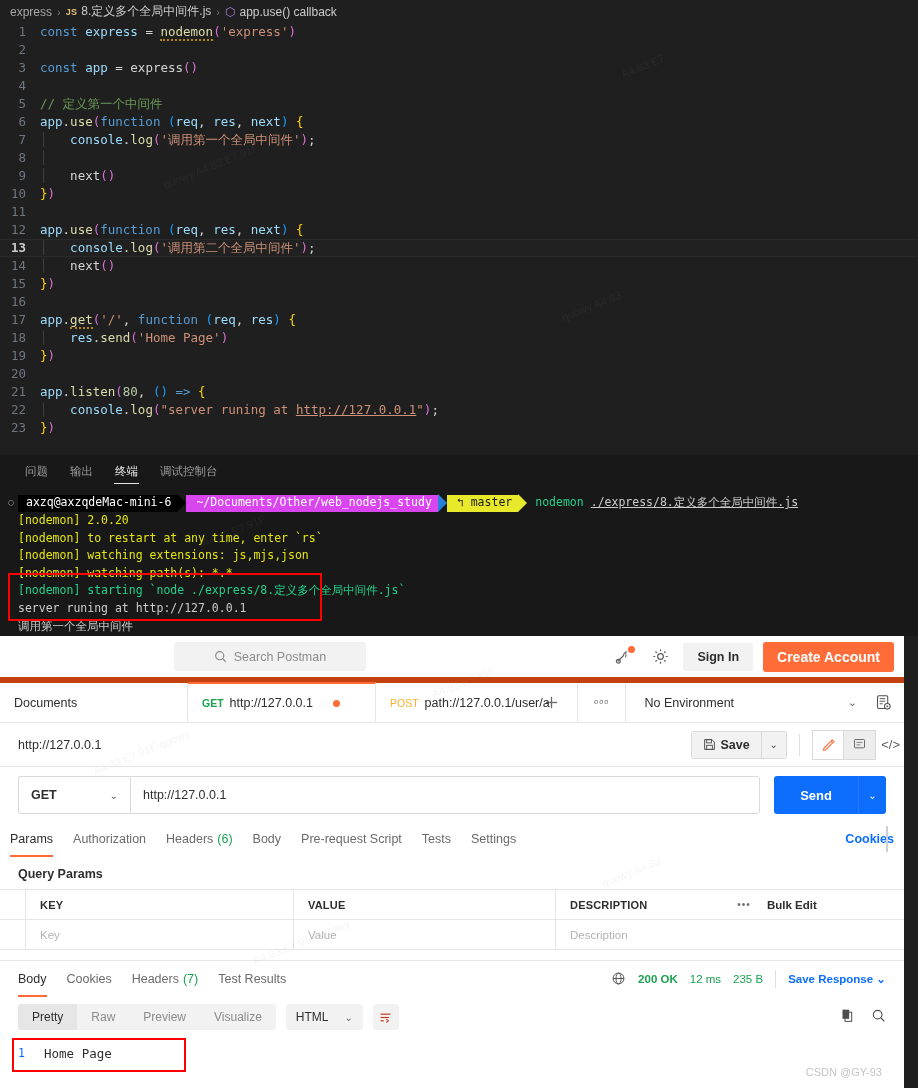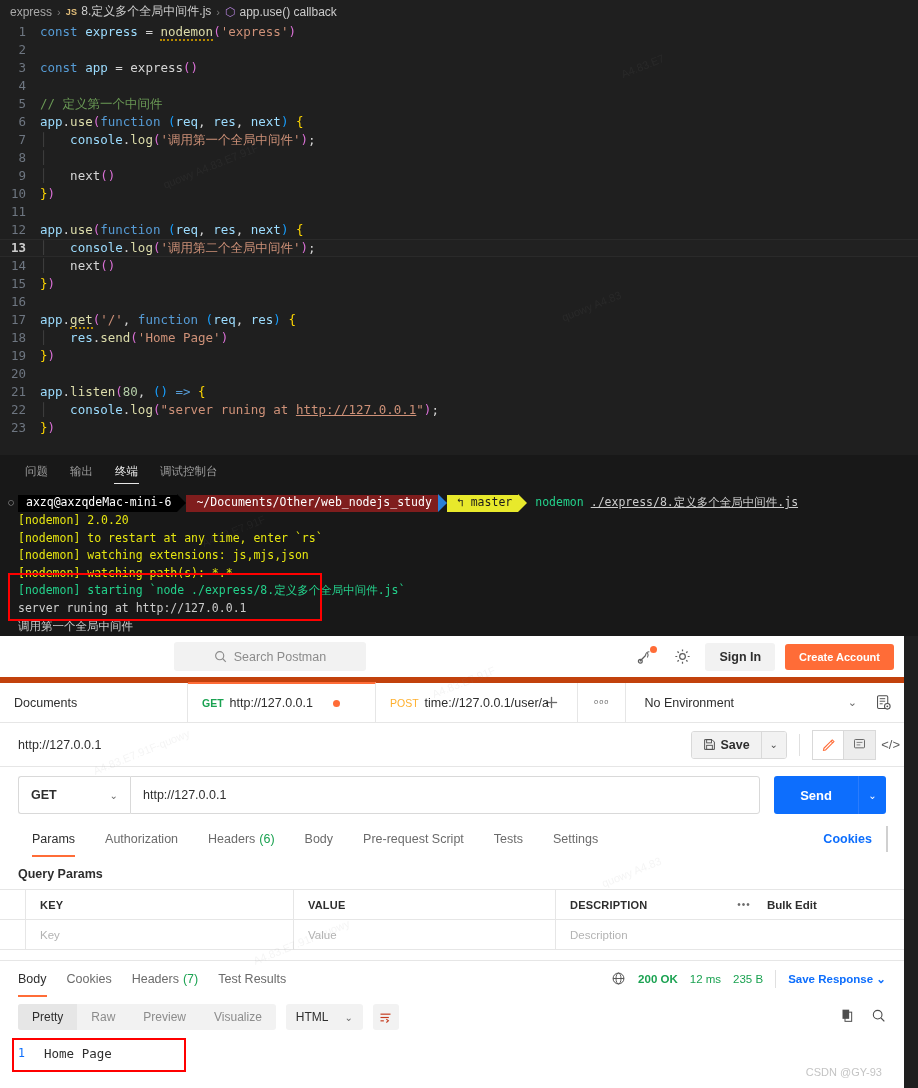--- a/index.html
+++ b/index.html
@@ -77,21 +77,21 @@
     height: 1px; background: #e7e7e7;
   }
   .term {
     font-family: "DejaVu Sans Mono", monospace; font-size: 11.5px;
     padding: 6px 0 0 0; line-height: 17.6px; position: relative;
   }
   .term-row { display: flex; align-items: center; white-space: pre; padding-left: 4px; }
   .term-bullet { color: #8b8b8b; font-size: 9px; width: 14px; display:inline-block; text-align:center; }
   .pseg { display: inline-flex; align-items: center; height: 17px; position: relative; }
   .pseg-user { background: #000000; color: #ffffff; padding: 0 6px 0 8px; }
-  .pseg-path { background: #7f1d1d; color: #ffffff; padding: 0 6px 0 10px; }
+  .pseg-path { background: #d946ef; color: #ffffff; padding: 0 6px 0 10px; }
   .pseg-git  { background: #e8e92b; color: #1a1a1a; padding: 0 6px 0 10px; }
   .arrow-b { width:0;height:0;border-top:9px solid transparent;border-bottom:9px solid transparent;border-left:9px solid #000000; }
   .arrow-p { width:0;height:0;border-top:9px solid transparent;border-bottom:9px solid transparent;border-left:9px solid #2980d9; }
   .arrow-g { width:0;height:0;border-top:9px solid transparent;border-bottom:9px solid transparent;border-left:9px solid #e8e92b; }
   .t-green { color: #23d18b; }
   .t-yellow{ color: #e5e510; }
   .t-white { color: #cccccc; }
   .term-line { padding-left: 18px; white-space: pre; }
   .underline-dotted { text-decoration: underline; }
   .redbox {
@@ -113,21 +113,21 @@
     color: #8c8c8c; font-size: 12.5px;
   }
   .pm-head-right { position: absolute; right: 10px; display: flex; align-items: center; gap: 10px; }
   .icon-btn { width: 26px; height: 26px; display:flex; align-items:center; justify-content:center; position: relative; color:#6b6b6b;}
   .dot-orange { position:absolute; top:2px; right:2px; width:7px;height:7px;border-radius:50%;background:#ff6c37; }
   .btn-signin {
     background:#f2f2f2; color:#2e2e2e; font-size:12.5px; font-weight:bold;
     padding: 7px 14px; border-radius:3px;
   }
   .btn-create {
-    background:#ff6c37; color:#fff; font-size:11px; font-weight:bold;
+    background:#ff6c37; color:#fff; font-size:14px; font-weight:bold;
     padding: 7px 14px; border-radius:3px;
   }
 
   .pm-tabs { height: 40px; display:flex; align-items:stretch; border-bottom: 1px solid #e6e6e6; }
   .pm-tab {
     display:flex; align-items:center; gap:6px; padding: 0 14px;
     font-size:12.5px; color:#2e2e2e; border-right:1px solid #e6e6e6; position:relative;
     white-space: nowrap;
   }
   .pm-tab.active { border-top: 2px solid #ff6c37; margin-top:-1px; }
@@ -162,21 +162,21 @@
   }
   .method-caret{ margin-left:auto;color:#6b6b6b;font-size:10px;font-weight:normal;}
   .url-input {
     flex:1;height:38px;border:1px solid #d9d9d9;border-radius:0 3px 3px 0;
     display:flex;align-items:center;padding: 0 12px;font-size:12.5px;color:#2e2e2e;
   }
   .send-grp { display:flex; margin-left:14px; }
   .send-btn { background:#0d6efd; color:#fff; font-weight:bold; font-size:13px; padding: 0 26px; height:38px; display:flex;align-items:center;border-radius:3px 0 0 3px;}
   .send-caret{ background:#0d6efd; color:#fff; width:28px;height:38px;display:flex;align-items:center;justify-content:center;font-size:10px;border-radius:0 3px 3px 0;border-left:1px solid #2a7cfd;}
 
-  .pm-reqtabs { height:32px; display:flex; align-items:center; padding:0 32px; gap:10px; position:relative; }
+  .pm-reqtabs { height:32px; display:flex; align-items:center; padding:0 10px; gap:0; position:relative; }
   .rt { font-size:12.5px; color:#6b6b6b; padding: 0 10px; height:32px; display:flex;align-items:center; position:relative; white-space:nowrap;}
   .rt:first-child { padding-left:0; }
   .rt.active { color:#2e2e2e; }
   .rt.active::after{ content:''; position:absolute; left:0; right:10px; bottom:-2px; height:2px; background:#ff6c37; }
   .rt .cnt { color:#1aa251; margin-left:4px; }
   .cookies-link { margin-left:auto; color:#0d6efd; font-size:12.5px; font-weight:bold; }
 
   .qp-title { padding: 12px 18px 8px 18px; font-size:12.5px; font-weight:bold; color:#2e2e2e; }
 
   .qp-table { border-top:1px solid #e6e6e6; }
@@ -339,21 +339,21 @@
       <div class="pm-tab" style="width:188px">
         <span>Documents</span>
       </div>
       <div class="pm-tab active" style="width:188px">
         <span class="m-get">GET</span>
         <span>http://127.0.0.1</span>
         <span class="tab-dot"></span>
       </div>
       <div class="pm-tab" style="width:150px; border-right:none;">
         <span class="m-post">POST</span>
-        <span>time://127.0.0.1/user/a</span>
+        <span>path://127.0.0.1/user/a</span>
         <span class="tab-dot" style="margin-left:4px"></span>
       </div>
       <div class="tab-plain">
         <svg width="15" height="15" viewBox="0 0 16 16">
             <line x1="8" y1="2" x2="8" y2="14" stroke="#6b6b6b" stroke-width="1.4"></line>
             <line x1="2" y1="8" x2="14" y2="8" stroke="#6b6b6b" stroke-width="1.4"></line>
           </svg>
       </div>
       <div class="tab-dots">
         <span>ᵒᵒᵒ</span>

